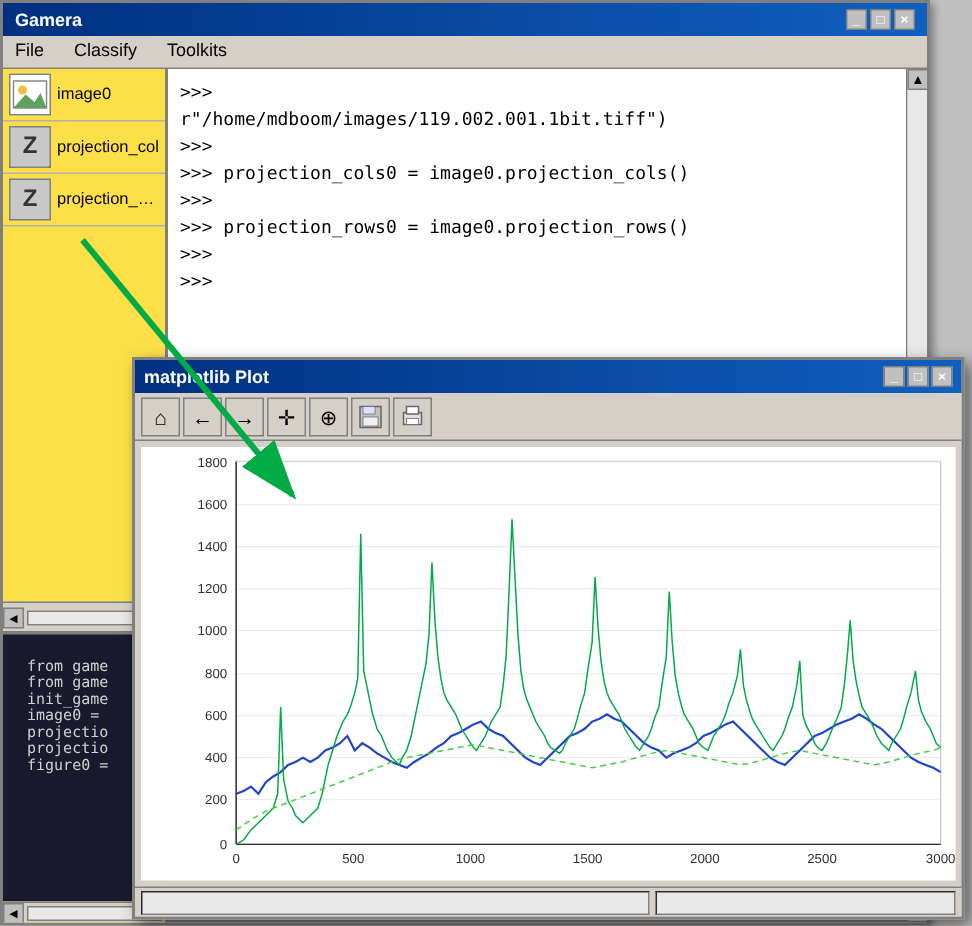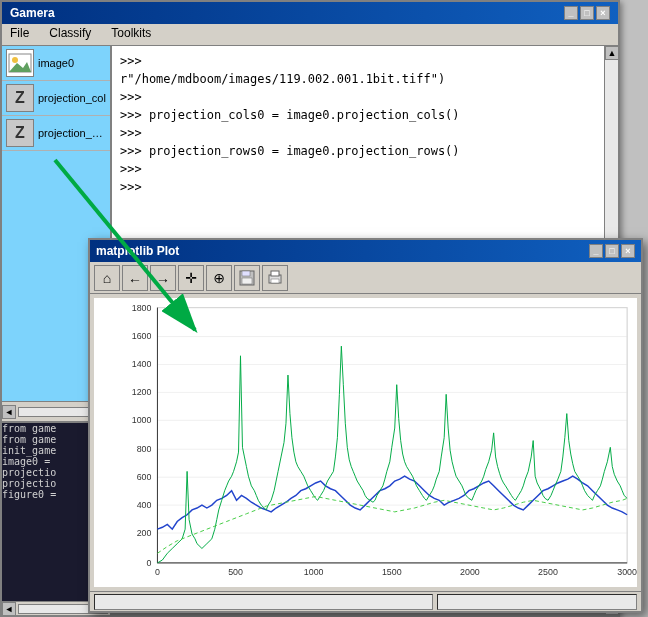--- a/index.html
+++ b/index.html
@@ -64,21 +64,21 @@
     }
 
     .gamera-body {
       display: flex;
       height: calc(100% - 44px);
     }
 
     
     .sidebar {
       width: 110px;
-      background: #7dd3fc;
+      background: #fde047;
       border-right: 2px solid #808080;
       display: flex;
       flex-direction: column;
       overflow: hidden;
     }
     .sidebar-list {
       flex: 1;
       overflow-y: auto;
       overflow-x: hidden;
     }
@@ -131,21 +131,21 @@
       margin: 0 2px;
     }
 
     .sidebar-bottom {
       height: 180px;
       border-top: 2px solid #808080;
       background: #1a1a2e;
       color: #d0d0d0;
       font-family: monospace;
       font-size: 10px;
-      padding: 0;
+      padding: 16px;
       overflow: hidden;
     }
     .sidebar-bottom-scroll {
       height: 14px;
       background: #d4d0c8;
       border-top: 1px solid #808080;
       display: flex;
       align-items: center;
     }
     .sb-scroll-btn {

